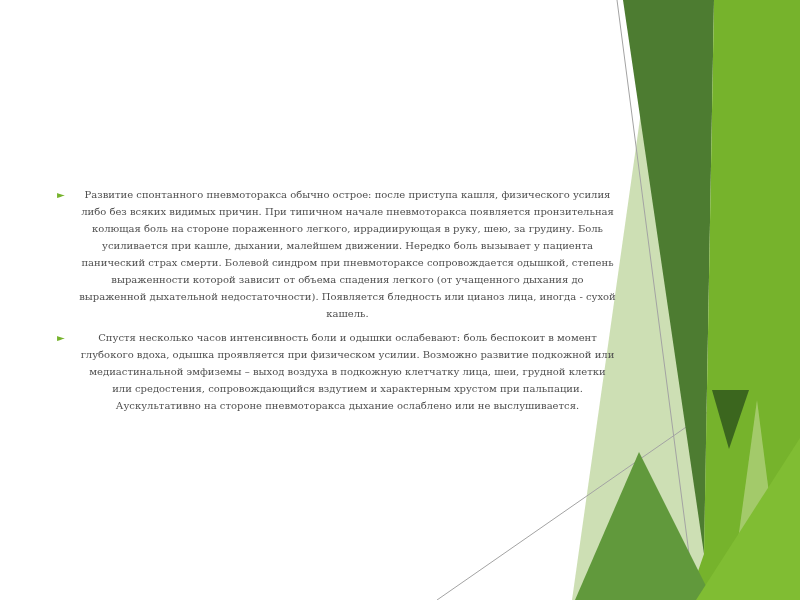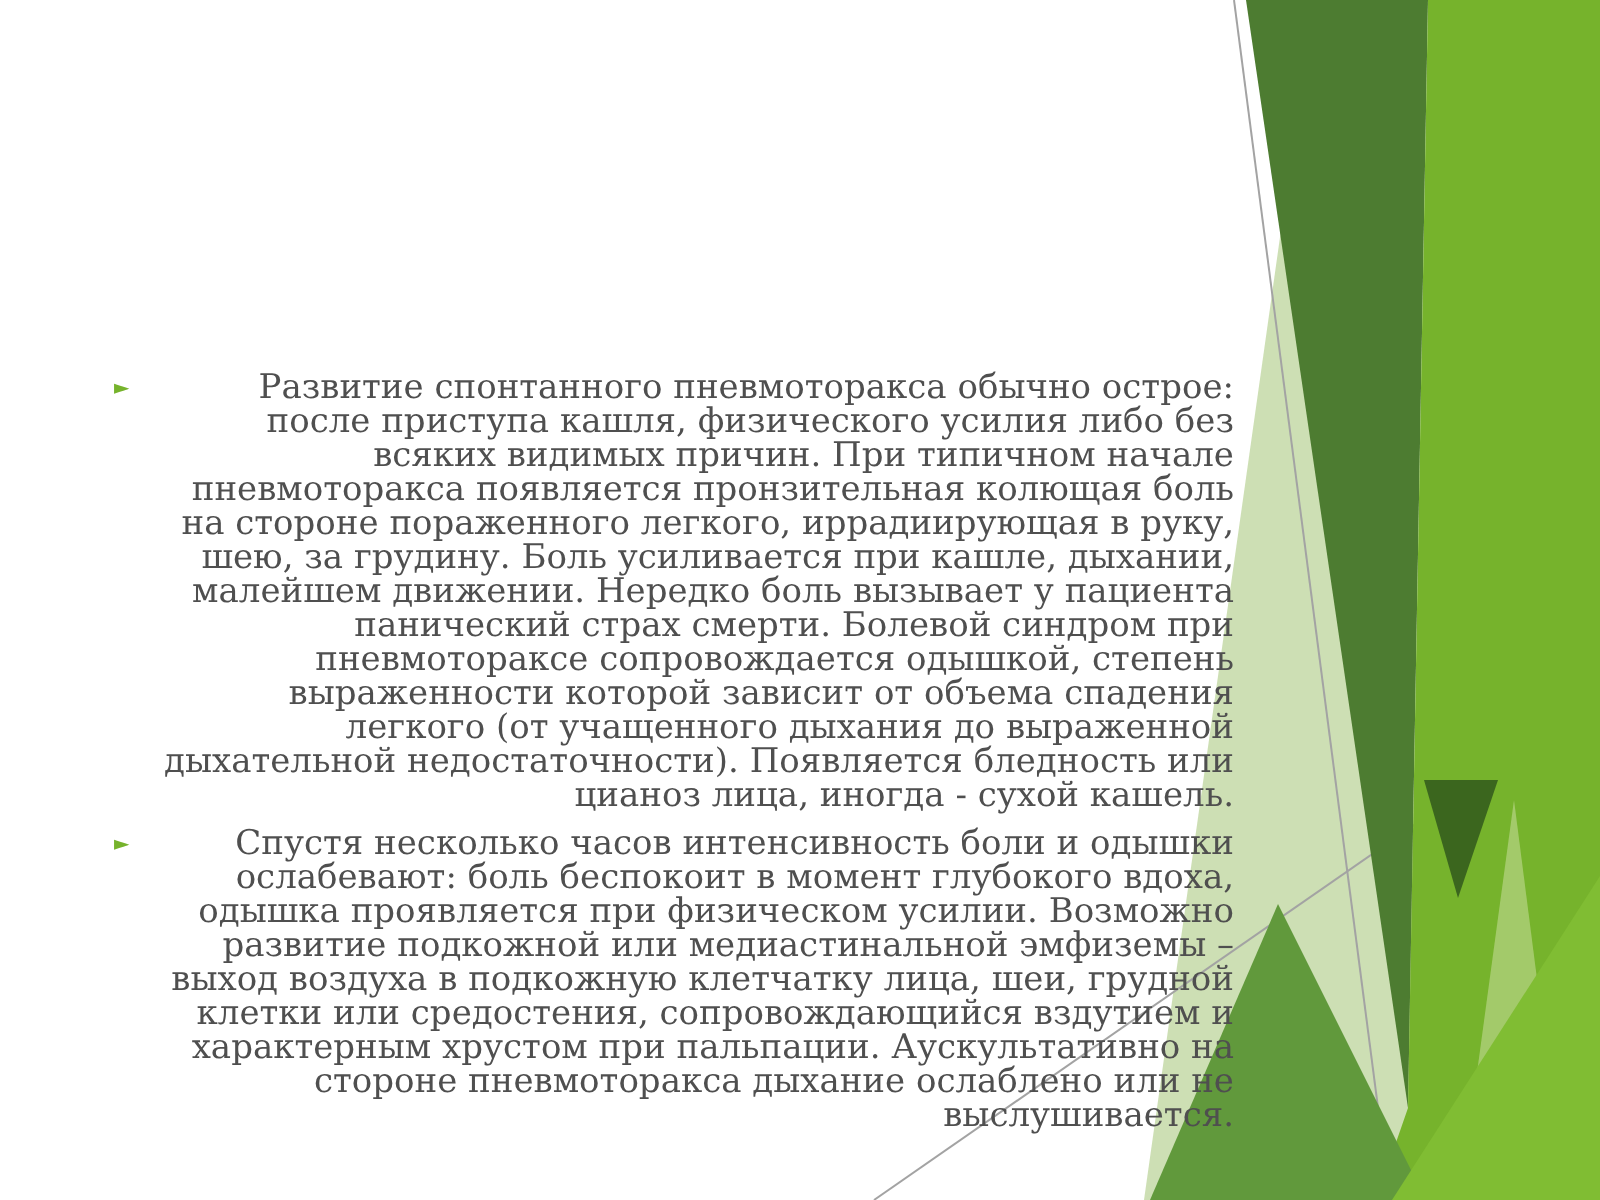--- a/index.html
+++ b/index.html
@@ -54,24 +54,24 @@
     width: 21px;
     color: var(--green_bright);
     font-family: "DejaVu Sans", "Liberation Sans", sans-serif;
     font-size: 10px;
     line-height: 17px;
     user-select: none;
   }
   .bullet-text {
     flex: 1 1 auto;
     color: var(--text);
-    font-size: 17px;
+    font-size: 10px;
     line-height: 17px;
     letter-spacing: 0px;
-    text-align: right;
+    text-align: center;
   }
 </style>
 </head>
 <body>
 
 <div class="slide">
 
   <svg class="decor" viewBox="0 0 800 600" xmlns="http://www.w3.org/2000/svg">
 
     <polygon class="poly-pale" points="648,62 738,600 572,600"></polygon>

